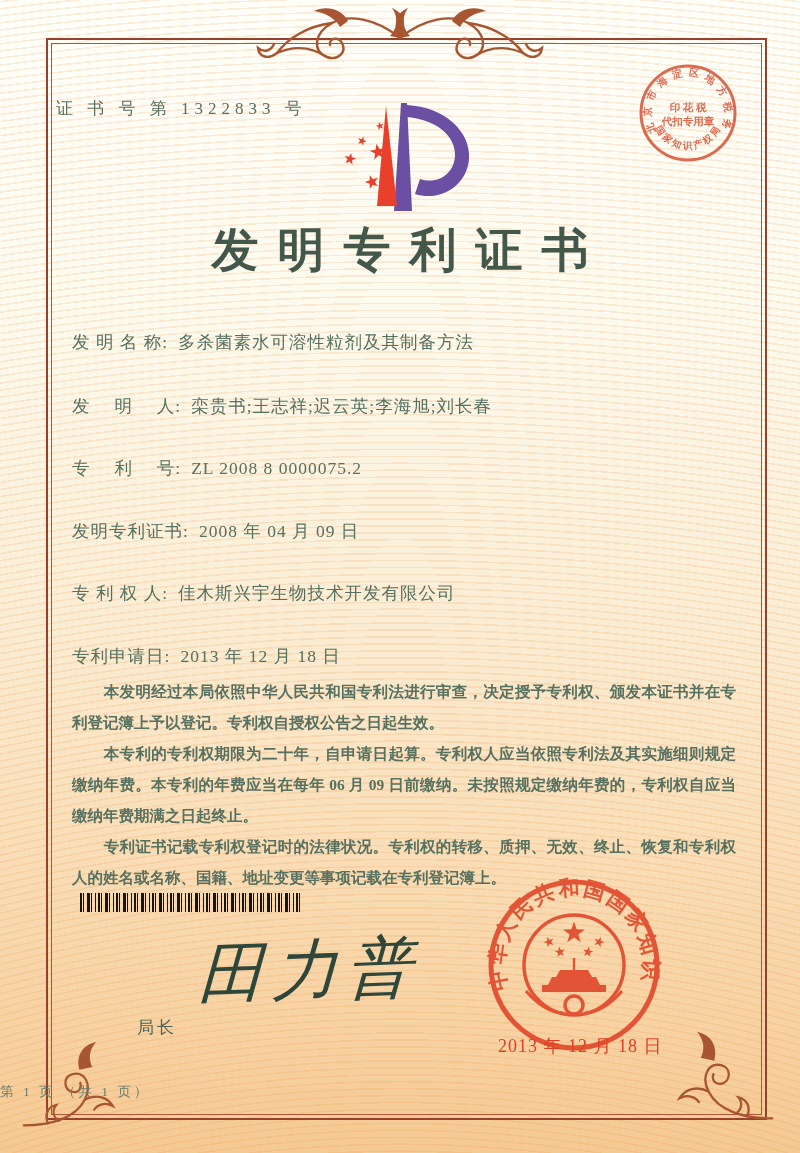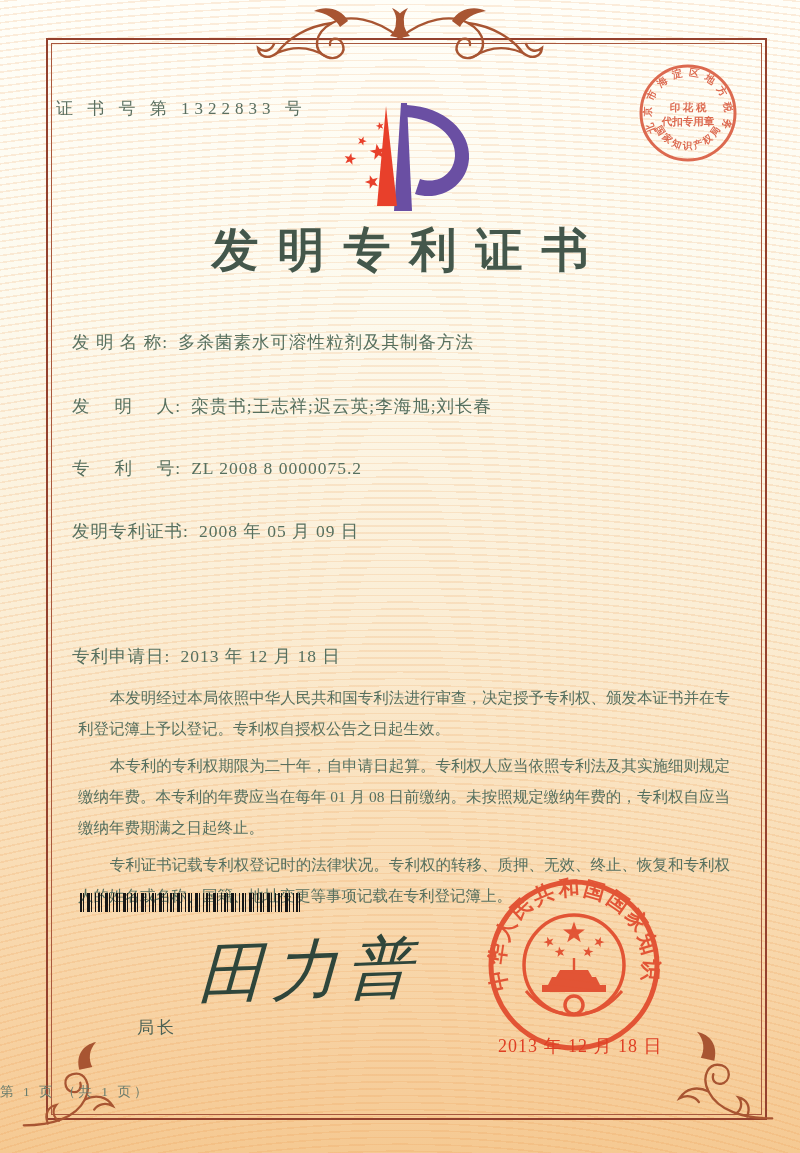--- a/index.html
+++ b/index.html
@@ -31,21 +31,21 @@
   .title{position:absolute;left:0;top:219px;width:100%;text-align:center;
     font-size:47px;color:#44574b;letter-spacing:19px;text-indent:19px;font-weight:700;}
   
   .field{position:absolute;left:72px;width:670px;font-size:17.5px;color:#57705f;white-space:nowrap;}
   .field .lab{letter-spacing:1px;}
   .field .val{margin-left:10px;letter-spacing:1px;}
   .f0{top:330px}.f1{top:394px}.f2{top:456px}.f3{top:519px}.f4{top:581px}.f5{top:644px}
   
   .body-text{position:absolute;left:72px;top:676px;width:664px;color:#57705f;
     font-size:15.5px;line-height:31px;text-align:justify;}
-  .body-text p{margin:6px;text-indent:2.05em;}
+  .body-text p{margin:0;text-indent:2.05em;font-weight:bold;}
   
   .barcode{position:absolute;left:80px;top:893px;width:221px;height:19px;
     background:repeating-linear-gradient(90deg,#161616 0 2px,rgba(0,0,0,0) 2px 3px,#161616 3px 4px,rgba(0,0,0,0) 4px 7px,#161616 7px 10px,rgba(0,0,0,0) 10px 11px,#161616 11px 12px,rgba(0,0,0,0) 12px 15px,#161616 15px 16px,rgba(0,0,0,0) 16px 18px);}
   
   .director-label{position:absolute;left:137px;top:974px;font-size:17px;color:#4d6356;letter-spacing:3px;margin-top:42px;}
   .director-signature{position:absolute;left:198px;top:926px;font-size:66px;color:#2f463b;
     font-style:italic;letter-spacing:8px;transform:rotate(-2deg) skewX(-4deg);font-weight:500;}
   
   .seal{position:absolute;left:482px;top:873px;width:184px;height:184px;opacity:.92;}
   .seal .ink{fill:#e14a2c;}
@@ -132,29 +132,32 @@
   <div class="field f0">
     <span class="lab">发 明 名 称:</span><span class="val">多杀菌素水可溶性粒剂及其制备方法</span>
   </div>
   <div class="field f1">
     <span class="lab">发　 明　 人:</span><span class="val">栾贵书;王志祥;迟云英;李海旭;刘长春</span>
   </div>
   <div class="field f2">
     <span class="lab">专　 利　 号:</span><span class="val">ZL 2008 8 0000075.2</span>
   </div>
   <div class="field f3">
-    <span class="lab">发明专利证书:</span><span class="val">2008 年 05 月 09 日</span>
+    <span class="lab">发明专利证书:</span><span class="val">2008 年 04 月 09 日</span>
+  </div>
+  <div class="field f4">
+    <span class="lab">专 利 权 人:</span><span class="val">佳木斯兴宇生物技术开发有限公司</span>
   </div>
   <div class="field f5">
     <span class="lab">专利申请日:</span><span class="val">2013 年 12 月 18 日</span>
   </div>
 
   <div class="body-text">
     <p>本发明经过本局依照中华人民共和国专利法进行审查，决定授予专利权、颁发本证书并在专利登记簿上予以登记。专利权自授权公告之日起生效。</p>
-    <p>本专利的专利权期限为二十年，自申请日起算。专利权人应当依照专利法及其实施细则规定缴纳年费。本专利的年费应当在每年 01 月 08 日前缴纳。未按照规定缴纳年费的，专利权自应当缴纳年费期满之日起终止。</p>
+    <p>本专利的专利权期限为二十年，自申请日起算。专利权人应当依照专利法及其实施细则规定缴纳年费。本专利的年费应当在每年 06 月 09 日前缴纳。未按照规定缴纳年费的，专利权自应当缴纳年费期满之日起终止。</p>
     <p>专利证书记载专利权登记时的法律状况。专利权的转移、质押、无效、终止、恢复和专利权人的姓名或名称、国籍、地址变更等事项记载在专利登记簿上。</p>
   </div>
 
   <div class="barcode"></div>
 
   <div class="director-label">局长</div>
   <div class="director-signature">田力普</div>
 
   <svg class="seal" viewBox="0 0 184 184">
     <circle cx="92" cy="92" r="83" fill="none" stroke="#e14a2c" stroke-width="5"></circle>

